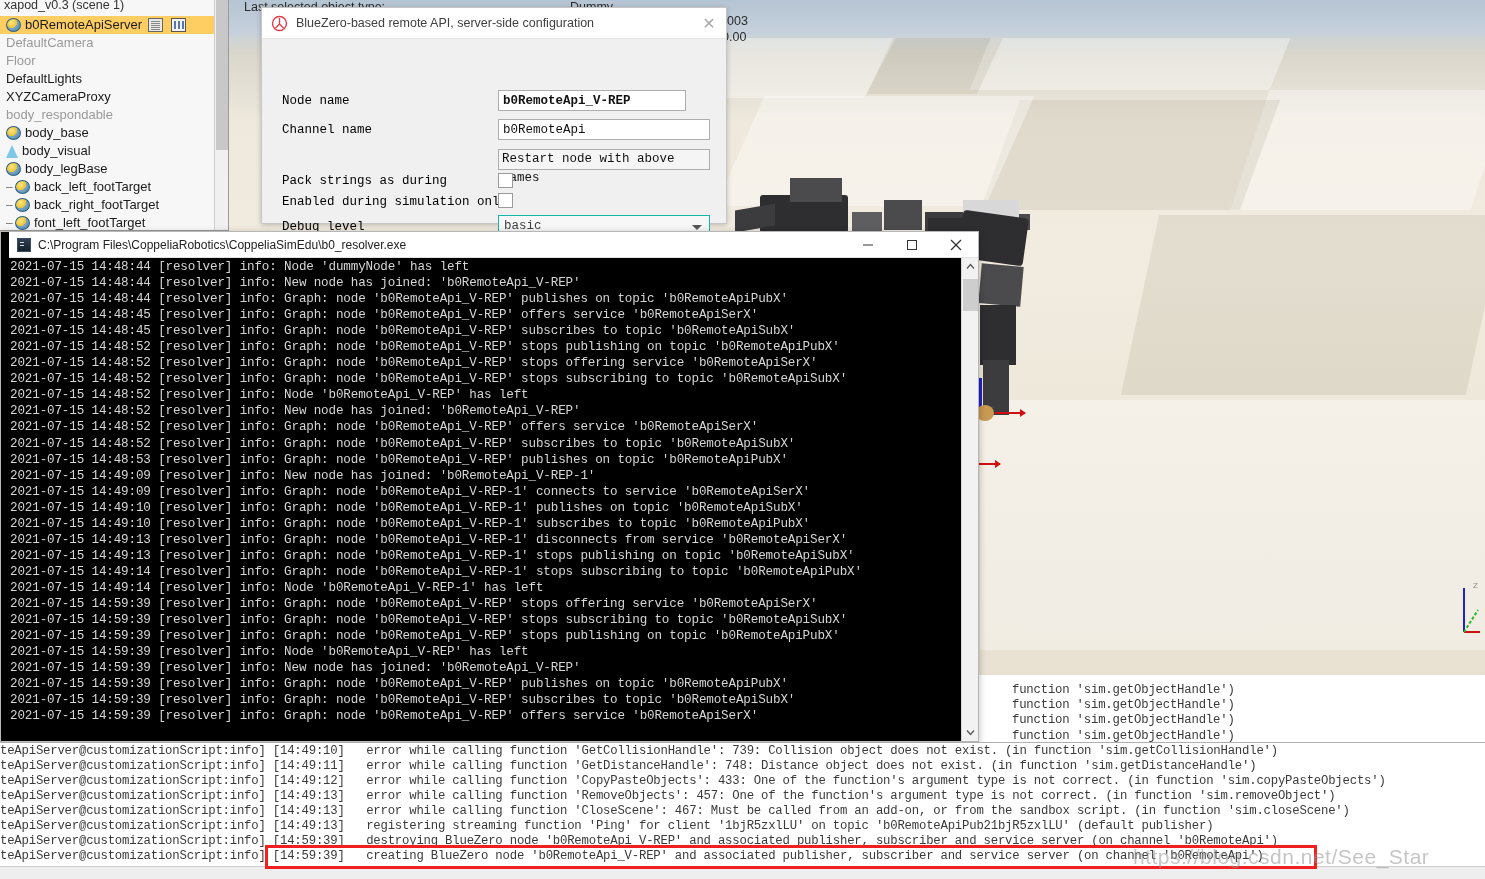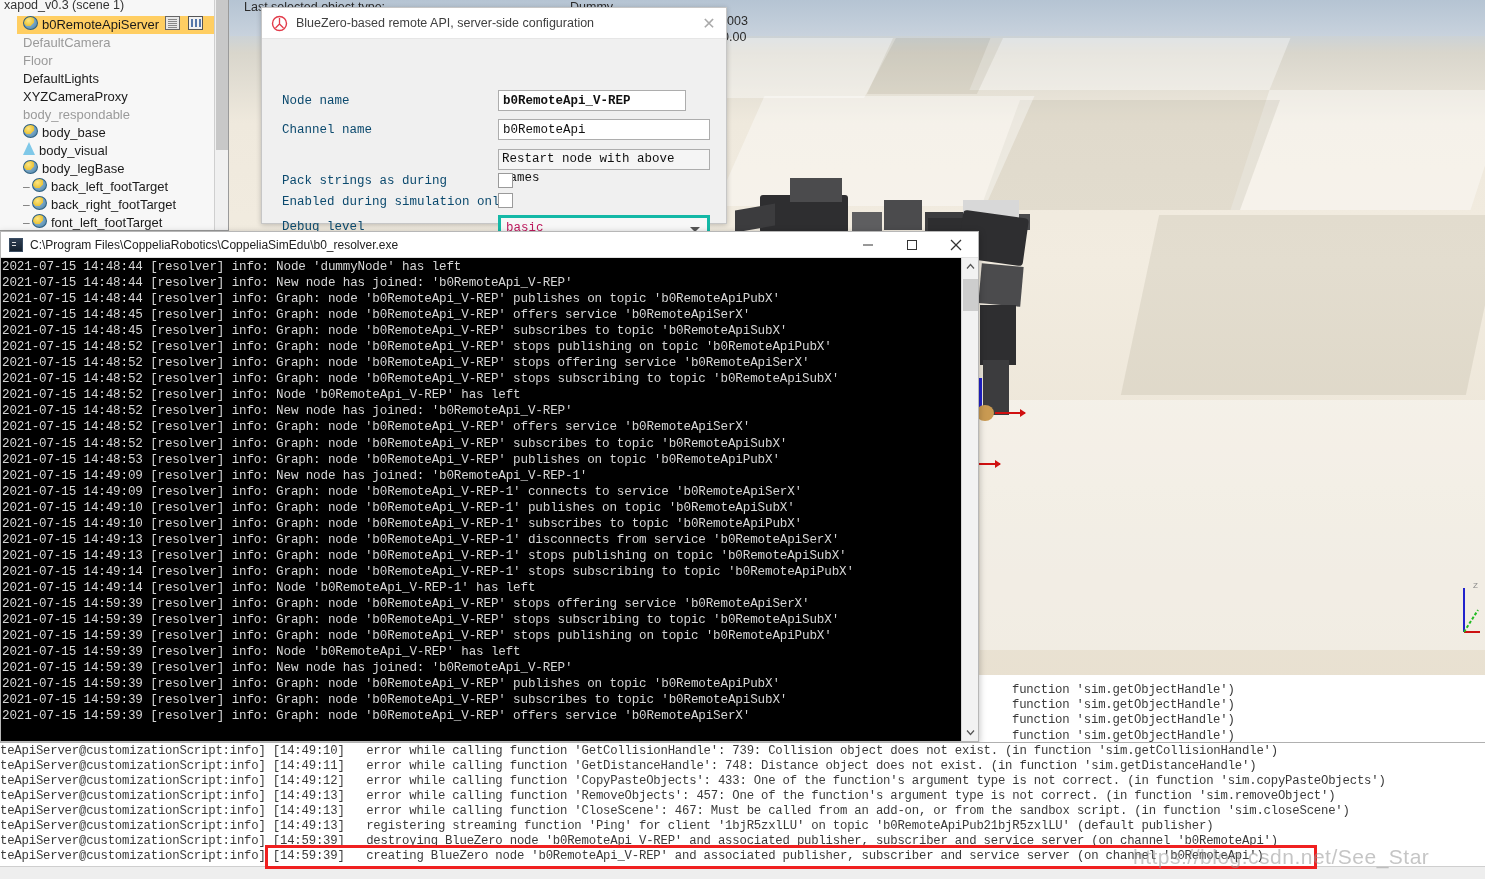--- a/index.html
+++ b/index.html
@@ -72,23 +72,22 @@
     white-space: nowrap;
     overflow: hidden;
     position: relative;
     top:-3px;
   }
   .hier-row {
     height: 18px;
     line-height: 18px;
     white-space: nowrap;
     display: flex;
-    align-items: flex-start;
+    align-items: center;
     padding-left: 6px;
-    margin-left: 17px;
   }
   .hier-row.selected { background: #ffce62; }
   .hier-label { font-size: 13px; }
   .hier-label.dim { color:#9a9a9a; }
   .dash { color:#777; width:9px; display:inline-block; font-size:12px; }
   .ic {
     width: 15px; height: 14px; margin-right: 4px;
     display:inline-block; flex: 0 0 auto; position:relative;
   }
   .ic-dummy {
@@ -159,21 +158,21 @@
     width: 26px; height: 26px;
     display:flex; align-items:center; justify-content:center;
     color:#aaaaaa; font-size:16px; font-weight:300;
     cursor:pointer;
   }
   #dlg-body { position: relative; height: 185px; }
   .dlg-lbl {
     position:absolute;
     font-family:"Liberation Mono", monospace;
     font-size:12.5px;
-    color:#0c4a6e;
+    color:#000000;
     white-space:nowrap;
   }
   .dlg-input {
     position:absolute;
     background:#ffffff;
     border:1px solid #adadad;
     font-family:"Liberation Mono", monospace;
     font-size:12.5px;
     color:#111;
     padding: 0 4px;
@@ -197,45 +196,46 @@
   .dlg-check {
     position:absolute;
     width:15px; height:15px;
     background:#ffffff;
     border:1px solid #9a9a9a;
     cursor:pointer;
   }
   .dlg-combo {
     position:absolute;
     background:#f7f7f7;
-    border:3px solid #14b8a6;
+    border:1px solid #14b8a6;
     height:22px;
     font-family:"Liberation Mono", monospace;
     font-size:12.5px;
-    color:#be185d;
+    color:#404040;
     line-height:20px;
     padding-left:5px;
     cursor:pointer;
   }
   .combo-arrow {
     position:absolute; right:7px; top:9px;
     width:0;height:0;
     border-left:5px solid transparent;
     border-right:5px solid transparent;
     border-top:5px solid #555;
   }
 
   
   #console {
     position:absolute;
     left: 0; top: 231px;
     width: 979px; height: 511px;
     background:#000;
     border:1px solid #b7b7b7;
     box-shadow: 0 2px 7px rgba(0,0,0,0.28);
+    padding-left: 8px;
   }
   #con-title {
     height: 26px;
     background:#ffffff;
     display:flex; align-items:center;
     border-bottom:1px solid #e2e2e2;
   }
   #con-icon {
     width:14px;height:14px;margin:0 7px 0 8px;
     background: linear-gradient(180deg,#2f3e52,#14202e);

